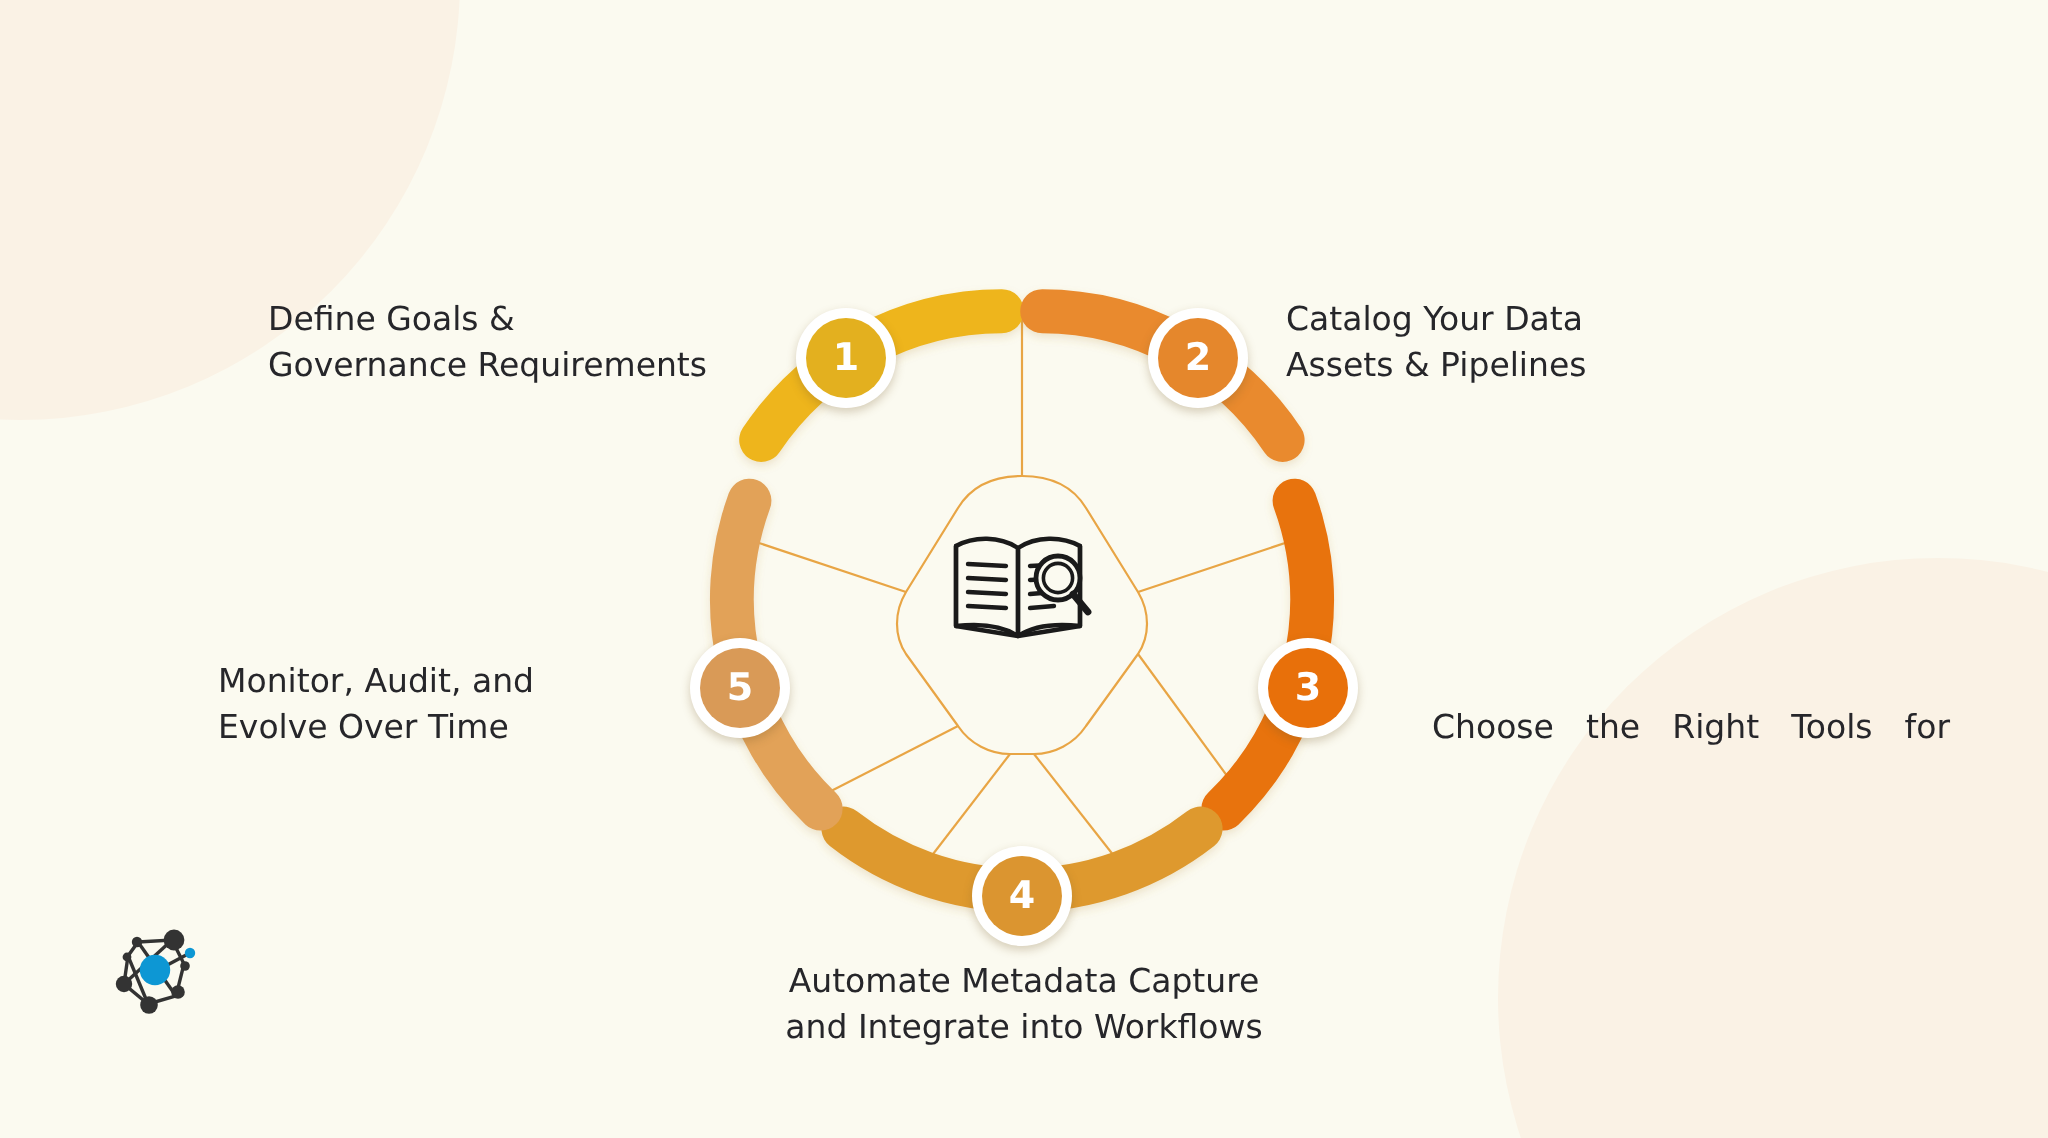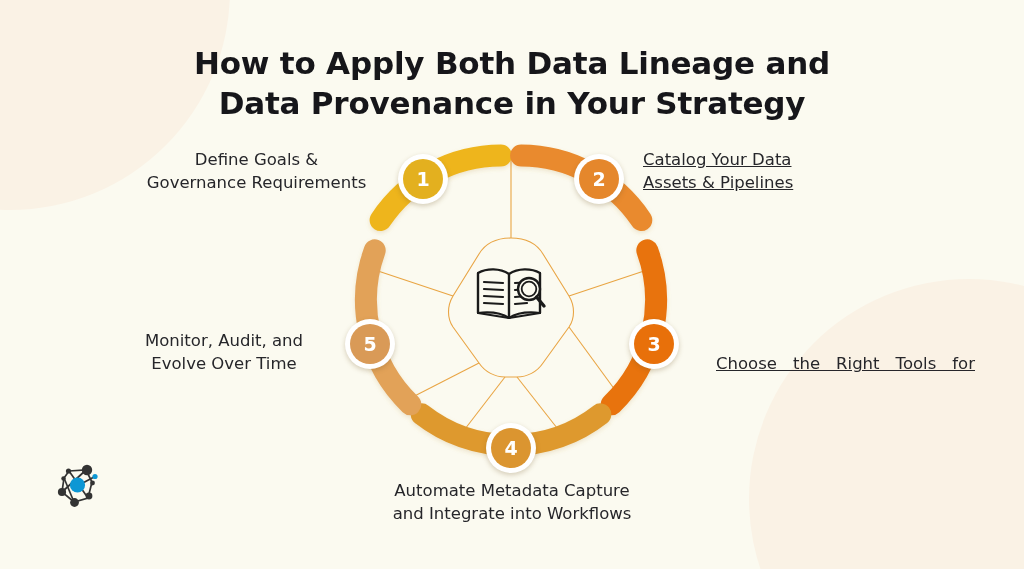--- a/index.html
+++ b/index.html
@@ -97,22 +97,22 @@
   }
 
   
   .caption {
     position: absolute;
     font-size: 16.5px;
     line-height: 1.42;
     color: #26262a;
     white-space: pre-line;
   }
-  .cap-right { text-align: left; text-decoration: underline; }
-  .cap-left  { text-align: center; }
+  .cap-right { text-align: left; }
+  .cap-left  { text-align: left; }
   .cap-center{ text-align: center; }
 
   #cap-1 { right: 645px; top: 148px; width: 245px; }
   #cap-2 { left: 643px;  top: 148px; width: 240px; }
   #cap-3 { left: 684px;  top: 329px; width: 268px; margin-left: 32px; }
   #cap-3 .line-a {
     display: block;
     text-align: justify;
     text-align-last: justify;
     width: 259px;
@@ -131,22 +131,20 @@
   #logo svg { display: block; }
 </style>
 </head>
 <body>
 
 <div id="canvas">
 
   <div class="bg-blob" id="blob-tl"></div>
   <div class="bg-blob" id="blob-br"></div>
 
-  <div id="title">How to Apply Both Data Lineage and
-Data Provenance in Your Strategy</div>
 
   <div id="wheel">
     <svg width="360" height="360" viewBox="0 0 360 360" xmlns="http://www.w3.org/2000/svg">
       <defs>
         <filter id="arcShadow" x="-20%" y="-20%" width="140%" height="140%">
           <feDropShadow dx="0" dy="2" stdDeviation="2" flood-color="#b88a3a" flood-opacity="0.20"></feDropShadow>
         </filter>
       </defs>
 
       <g fill="none" stroke="#E8A13C" stroke-width="1.1" opacity="0.95">

